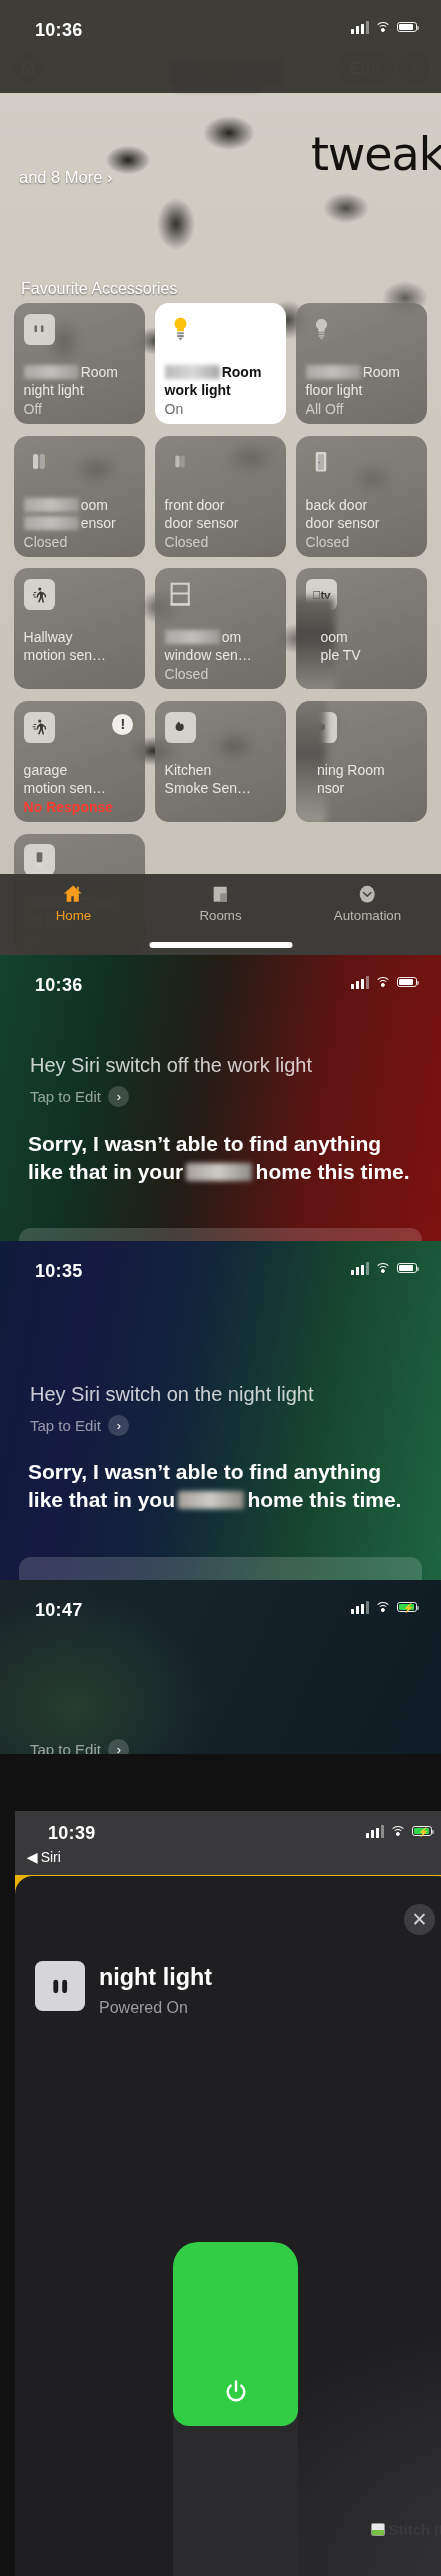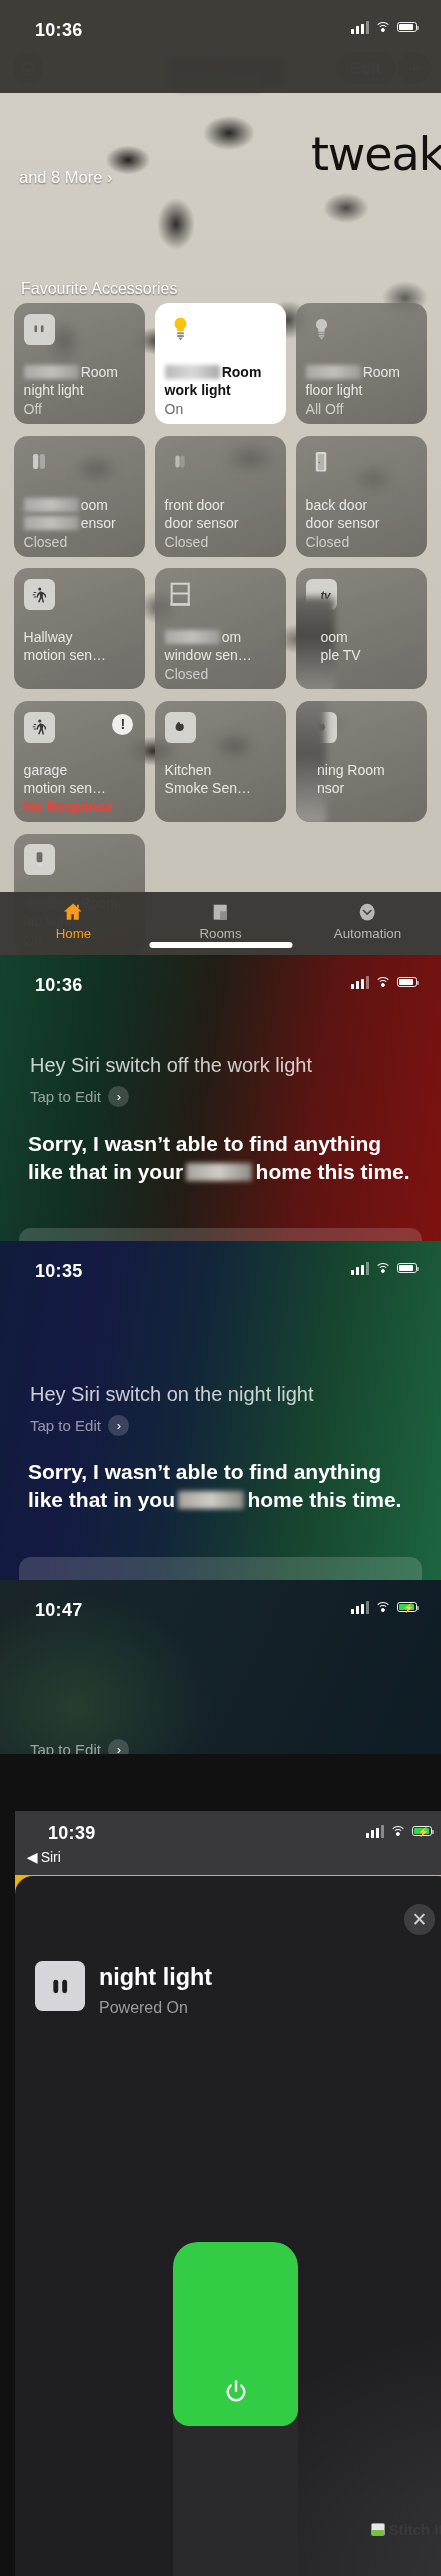--- a/index.html
+++ b/index.html
@@ -81,40 +81,40 @@
   .section-title { position:absolute; left:21px; top:280px; font-size:16px; color:#fff; z-index:4;
                    text-shadow:0 0.5px 1.6px rgba(0,0,0,.5); }
 
   
   .grid { position:absolute; left:14px; top:303px; width:425px; z-index:4;
           display:grid; grid-template-columns:repeat(3,131px); gap:11.7px 10px; }
   .tile { position:relative; height:121px; border-radius:14px; padding:10.7px 9.6px;
           background:linear-gradient(160deg, rgba(118,116,110,.80), rgba(92,90,85,.82));
           backdrop-filter:blur(4.3px); overflow:hidden; }
   .tile.on { background:#fff; }
-  .tile .ico { width:31px; height:31px; border-radius:6.4px; display:flex; align-items:center; justify-content:center;font-style:italic; }
+  .tile .ico { width:31px; height:31px; border-radius:6.4px; display:flex; align-items:center; justify-content:center; }
   .tile .ico.plate { background:rgba(226,224,220,.85); }
   .tile .nm1, .tile .nm2 { font-size:14px; color:#e9e7e4; line-height:1.14; }
   .tile .nm1 { position:absolute; left:9.6px; top:62px; }
   .tile .nm2 { position:absolute; left:9.6px; top:80px; }
   .tile .st { position:absolute; left:9.6px; top:98px; font-size:14px; color:#cfcdc9; }
   .tile.on .nm1, .tile.on .nm2 { color:#111; font-weight:700; }
   .tile.on .st { color:#6b6b6b; }
   .tile .st.alert { color:#ff3b30; font-weight:700; }
   .blurname { display:inline-block; width:55px; height:14px; vertical-align:-2.1px;
               background:linear-gradient(90deg,#aaa8a4,#c2c0bc,#9d9b97); filter:blur(2.1px);
               border-radius:1.6px; margin-right:2.1px; }
   .tile.on .blurname { background:linear-gradient(90deg,#b9b9b9,#d8d8d8,#a9a9a9); }
   .warn { position:absolute; right:11.7px; top:12.8px; width:21px; height:21px; border-radius:50%;
           background:#efeeeb; color:#3e3c38; font-size:14.4px; font-weight:700;
           display:flex; align-items:center; justify-content:center; }
   .tile-veil { position:absolute; border-radius:5.3px; filter:blur(3.7px); pointer-events:none; }
 
   
-  .tabbar { position:absolute; left:0; right:0; bottom:0; height:63px;
+  .tabbar { position:absolute; left:0; right:0; bottom:0; height:81px;
             background:rgba(58,56,52,.97); z-index:6; display:flex; }
   .tab { flex:1; display:flex; flex-direction:column; align-items:center; padding-top:8.5px; gap:3.2px; }
   .tab .tl { font-size:13.3px; color:#b9b7b2; }
   .tab.active .tl { color:#f79b1b; }
   .homeind { position:absolute; left:50%; transform:translateX(-50%); bottom:7.5px;
              width:143px; height:5.9px; border-radius:3.2px; background:#fff; z-index:7; }
 
   
   .siri { position:absolute; left:0; width:441px; overflow:hidden; }
   .siri .statusbar { position:absolute; }

